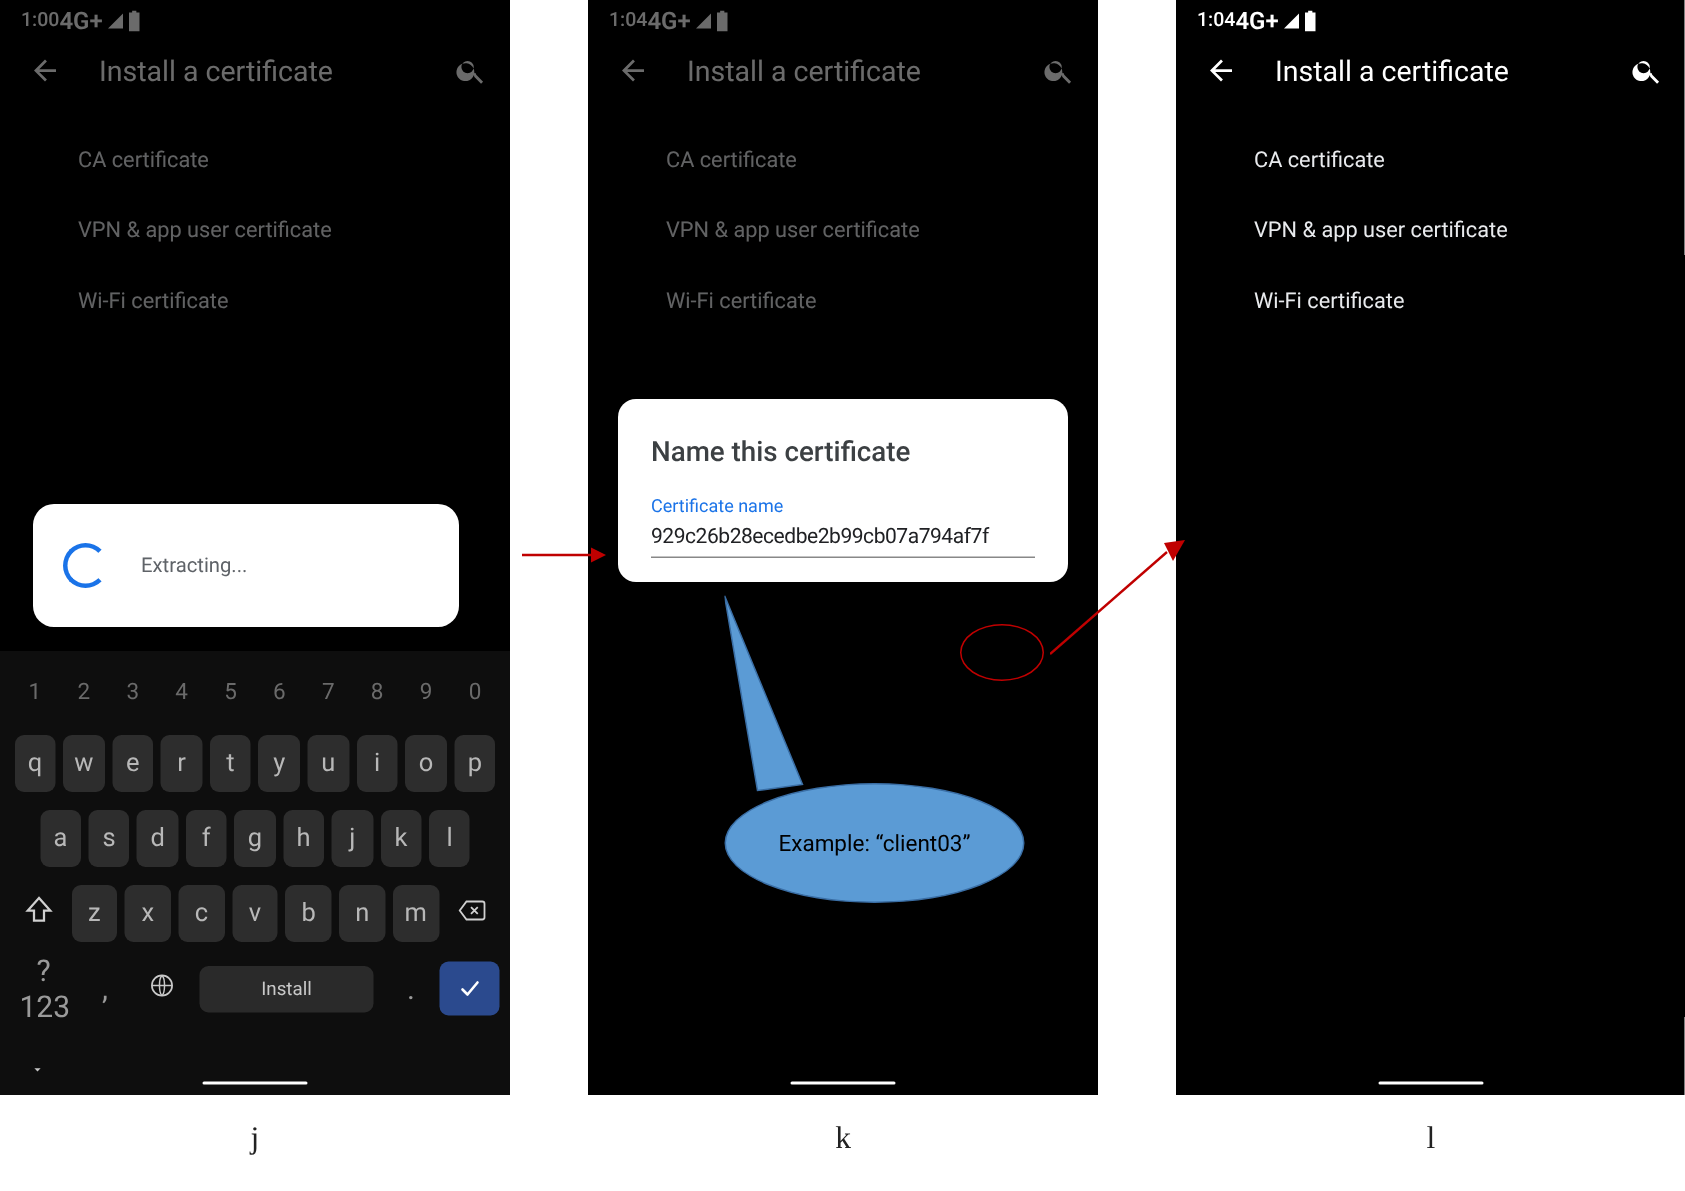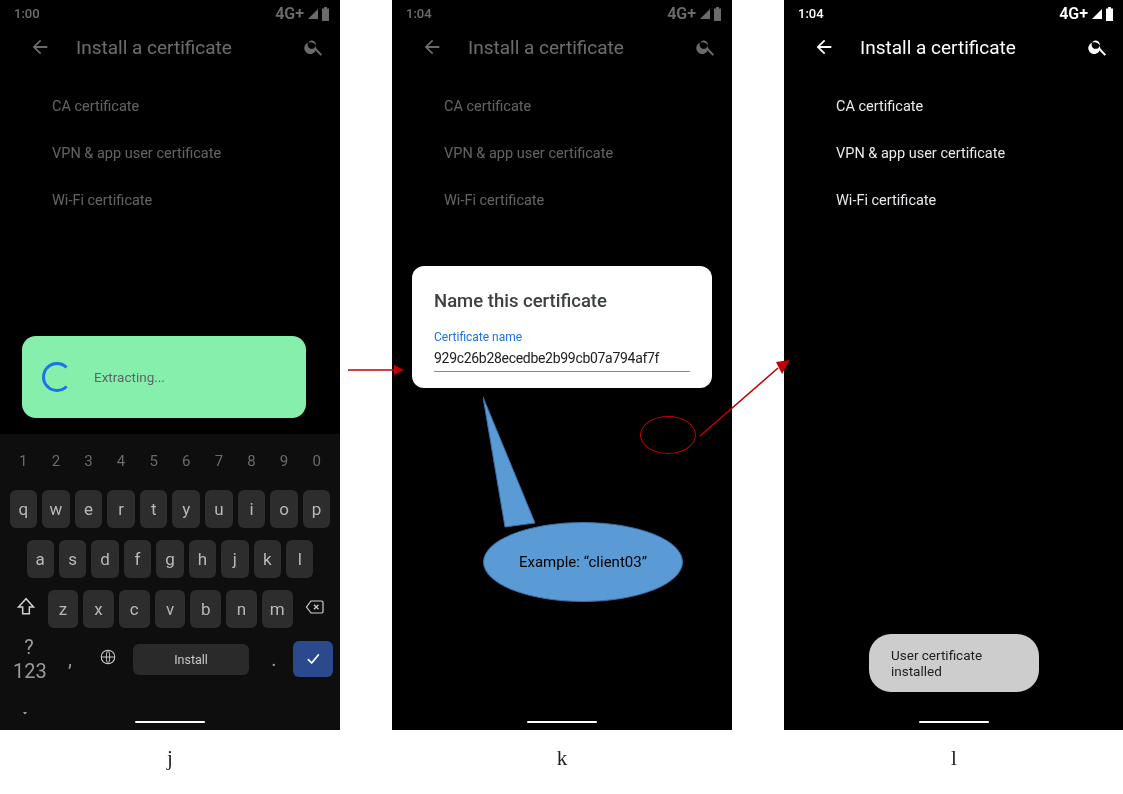--- a/index.html
+++ b/index.html
@@ -4,38 +4,38 @@
 <style>
 * { box-sizing: border-box; margin: 0; padding: 0; }
 html, body { width: 1123px; height: 794px; background: #fff; font-family: Roboto, Arial, sans-serif; overflow: hidden; position: relative; }
 .stage { position: relative; width: 1123px; height: 794px; }
 
 .phone { position: absolute; top: 0; width: 340px; height: 730px; background: #000; color: #fff; overflow: hidden; }
 .phone.j { left: 0; }
 .phone.k { left: 392px; }
 .phone.l { left: 784px; }
 
-.status-bar { display: flex; justify-content: space-between; align-items: center; padding: 4px 10px 2px 14px; font-size: 13px; font-weight: 500; }
+.status-bar { display: flex; align-items: center; padding: 4px 10px 2px 14px; font-size: 13px; font-weight: 500; }
 .status-right { display: flex; align-items: center; gap: 1px; }
 .sig-4g { font-size: 16px; font-weight: 600; margin-right: 1px; }
 
-.app-bar { display: flex; align-items: center; padding: 10px 14px 14px 28px; gap: 24px; }
+.app-bar { display: flex; align-items: center; padding: 10px 14px 14px 18px; gap: 24px; }
 .app-title { flex: 1; font-size: 19px; font-weight: 400; }
 .icon-btn { width: 24px; height: 24px; display: flex; align-items: center; justify-content: center; cursor: pointer; }
 .icon-btn svg { fill: #fff; }
 
 .menu-list { padding-top: 10px; }
 .menu-item { padding: 15px 16px 15px 52px; font-size: 14.5px; font-weight: 400; color: #e8eaed; cursor: pointer; }
 
 .dimmed .menu-item, .dimmed .app-bar, .dimmed .status-bar { opacity: 0.42; }
 
 .bottom-handle { position: absolute; bottom: 7px; left: 50%; transform: translateX(-50%); width: 70px; height: 2.5px; background: #fff; border-radius: 2px; }
 
 
-.extract-card { position: absolute; left: 22px; right: 34px; top: 336px; background: #86efac; color: #202124; border-radius: 14px; padding: 26px 20px; display: flex; align-items: center; gap: 22px; }
+.extract-card { position: absolute; left: 22px; right: 34px; top: 336px; background: #ffffff; color: #202124; border-radius: 14px; padding: 26px 20px; display: flex; align-items: center; gap: 22px; }
 .spinner { width: 30px; height: 30px; border: 3px solid #1a73e8; border-right-color: transparent; border-radius: 50%; }
 .extract-text { font-size: 13.5px; color: #5f6368; }
 
 .keyboard { position: absolute; left: 0; right: 0; bottom: 0; top: 434px; background: #0e0e0e; padding: 0 4px; }
 .krow { display: flex; justify-content: space-between; align-items: center; padding: 0 3px; }
 .krow.nums { margin-top: 4px; height: 46px; }
 .krow.r1 { height: 50px; }
 .krow.r2 { height: 50px; padding: 0 20px; }
 .krow.r3 { height: 50px; }
 .krow.r4 { height: 50px; }
@@ -258,21 +258,20 @@
       <svg width="22" height="22" viewBox="0 0 24 24">
             <path d="M15.5 14h-.8l-.3-.3A6.5 6.5 0 1 0 14 15.5l.3.3v.8l5 5 1.5-1.5-5-5zm-6 0A4.5 4.5 0 1 1 14 9.5 4.5 4.5 0 0 1 9.5 14z"></path>
           </svg>
     </span>
   </div>
   <div class="menu-list">
     <div class="menu-item">CA certificate</div>
     <div class="menu-item">VPN &amp; app user certificate</div>
     <div class="menu-item">Wi-Fi certificate</div>
   </div>
-  <div class="toast">User certificate installed</div>
   <div class="bottom-handle"></div>
 </div>
 
 <svg class="arrow" style="left:348px; top:362px;" width="56" height="16" viewBox="00 0 56 16">
       <line class="arrow-line" x1="0" y1="8" x2="46" y2="8"></line>
       <polygon class="arrow-head" points="46,3 56,8 46,13"></polygon>
     </svg>
 
 <svg class="arrow" style="left:700px; top:360px;" width="90" height="80" viewBox="0 0 90 80">
       <line class="arrow-line" x1="0" y1="76" x2="78" y2="8"></line>

